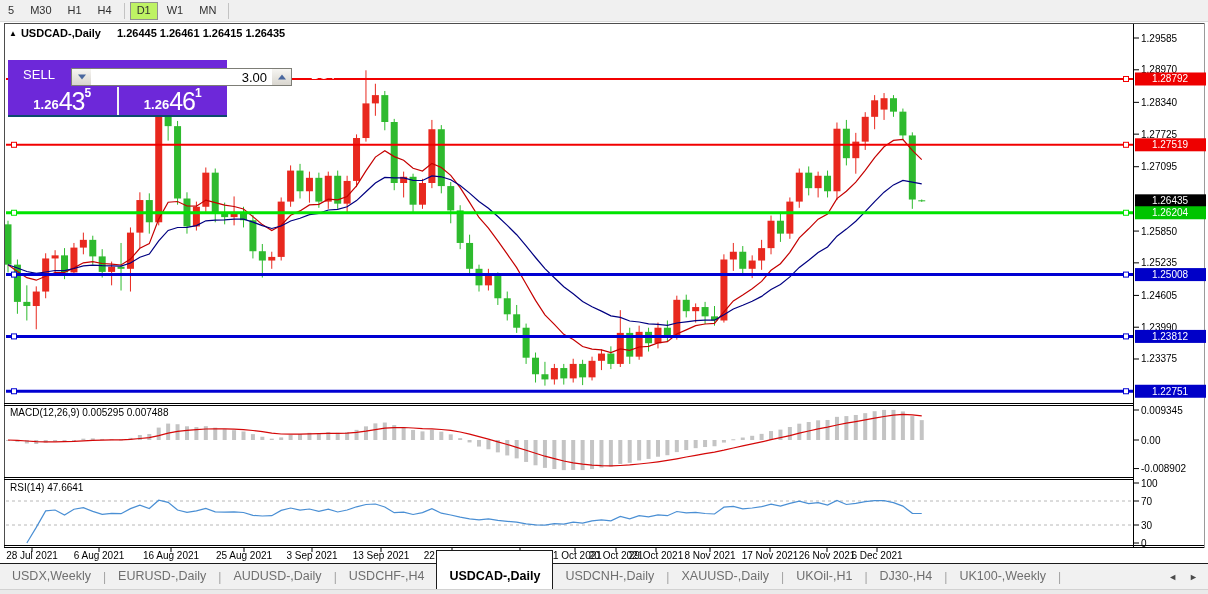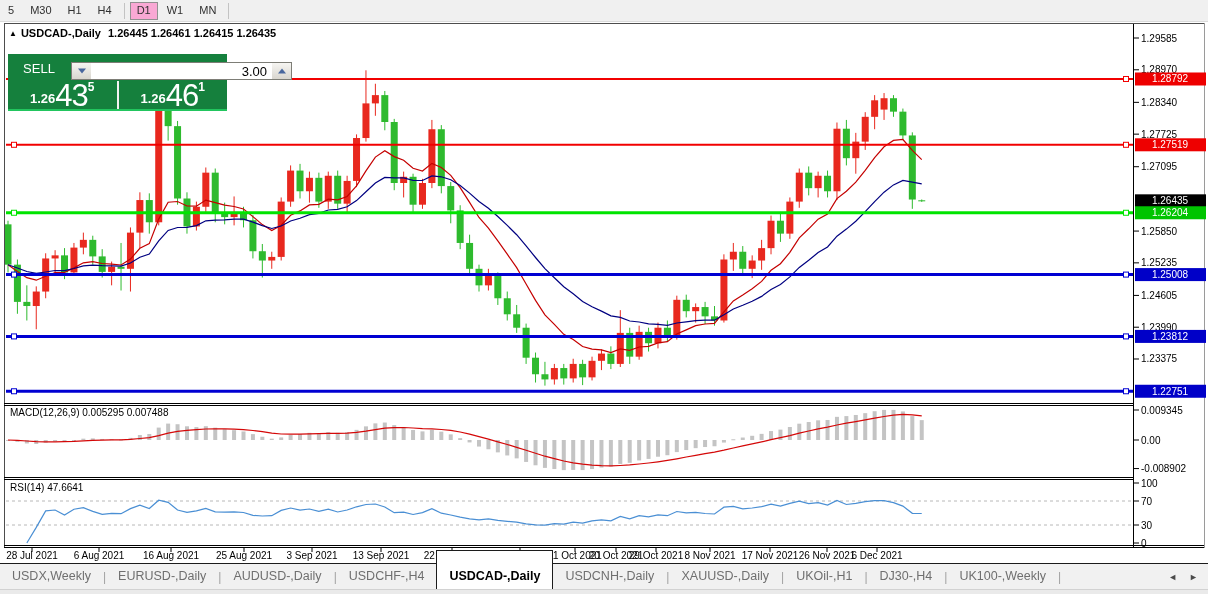--- a/index.html
+++ b/index.html
@@ -3,48 +3,48 @@
 <meta charset="utf-8">
 <style>
   html,body{margin:0;padding:0}
   body{width:1208px;height:594px;position:relative;background:#fff;overflow:hidden;
        font-family:"Liberation Sans",sans-serif;-webkit-font-smoothing:antialiased}
   
   .toolbar{position:absolute;left:0;top:0;width:1208px;height:21px;background:#f0f0f0;
            border-bottom:1px solid #dadada;display:flex;align-items:center;z-index:4}
   .tf-btn{font-size:11px;color:#303030;background:transparent;border:1px solid transparent;
           margin:0 1px;padding:1px 6px 2px;line-height:13px;cursor:default}
-  .tf-btn.active{background:#f9a8d4;border:1px solid #919191}
+  .tf-btn.active{background:#bef264;border:1px solid #919191}
   .tb-sep{width:1px;height:16px;background:#c3c3c3;margin:0 4px}
   
   .chart-bg{position:absolute;left:2px;top:22px;width:1204px;height:540px;background:#fff;z-index:0}
   #svgwrap{position:absolute;left:0;top:0;width:980px;height:594px;z-index:1}
   .title-line{position:absolute;left:9px;top:27px;z-index:2;font-size:11px;font-weight:700;
               color:#000;letter-spacing:0}
   .title-line .tri{font-size:8px;vertical-align:1px;margin-right:4px}
-  .title-line .ohlc{margin-left:7px;font-weight:700}
+  .title-line .ohlc{margin-left:16px;font-weight:700}
   
-  .trade-panel{position:absolute;left:8px;top:54px;width:219px;height:57px;z-index:3;
-               background:#15803d;border-bottom:2px solid #22c55e;box-sizing:border-box}
+  .trade-panel{position:absolute;left:8px;top:60px;width:219px;height:57px;z-index:3;
+               background:#6d28d9;border-bottom:2px solid #0c4a6e;box-sizing:border-box}
   .tp-top{display:flex;height:27px;align-items:stretch}
   .tp-sell,.tp-buy{flex:0 0 62px;background:transparent;color:#fff;border:none;font-size:13px;
                    font-family:inherit;cursor:pointer;padding-top:2px}
   .tp-spin{flex:1;display:flex;margin:8px 1px 1px;border:1px solid #7d7d76;background:#e8e5de}
   .spin-btn{width:19px;border:none;background:linear-gradient(#f6f5f2,#d9d6cf);position:relative;cursor:pointer}
   .spin-btn span{position:absolute;left:50%;top:50%;transform:translate(-50%,-50%);width:0;height:0}
   .tri-dn{border-left:4px solid transparent;border-right:4px solid transparent;border-top:5px solid #49679e}
   .tri-up{border-left:4px solid transparent;border-right:4px solid transparent;border-bottom:5px solid #49679e}
   .tp-vol{flex:1;min-width:20px;border:none;outline:none;text-align:right;font-size:13px;
           padding:0 5px 0 0;background:#fff;color:#000;font-family:inherit}
   .tp-prices{display:flex;height:28px}
   .tp-price{flex:1;color:#fff;display:flex;align-items:flex-end;justify-content:center;
             padding-bottom:1px;cursor:pointer}
   .tp-price.sellp{border-right:2px solid #f3f3f3}
   .tp-price .sm{font-size:13px;font-weight:700;line-height:19px}
-  .tp-price .big{font-size:31px;font-weight:400;line-height:25px;letter-spacing:-1px}
+  .tp-price .big{font-size:25px;font-weight:400;line-height:25px;letter-spacing:-1px}
   .tp-price .sup{font-size:12px;font-weight:700;line-height:10px;align-self:flex-start;margin-top:1px}
   
   .tabbar{position:absolute;left:0;top:563px;width:1208px;height:26px;background:#f1f1f1;
           border-top:1px solid #1c1c1c;display:flex;align-items:center;z-index:4;box-sizing:border-box}
   .tab{font-size:12.5px;color:#6f6f6f;padding:12px 12px;height:25px;line-height:25px;cursor:pointer;white-space:nowrap}
   .tab.active{background:#fff;color:#000;font-weight:700;border:1px solid #1c1c1c;border-bottom:none;
               position:relative;top:-1px;height:26px;line-height:26px}
   .tab-sep{color:#a2a2a2;font-size:12px}
   .tab-arrows{margin-left:auto;margin-right:10px;color:#4a4a4a;font-size:9px;display:flex;gap:12px}
   .tab-arrows span{cursor:pointer}

